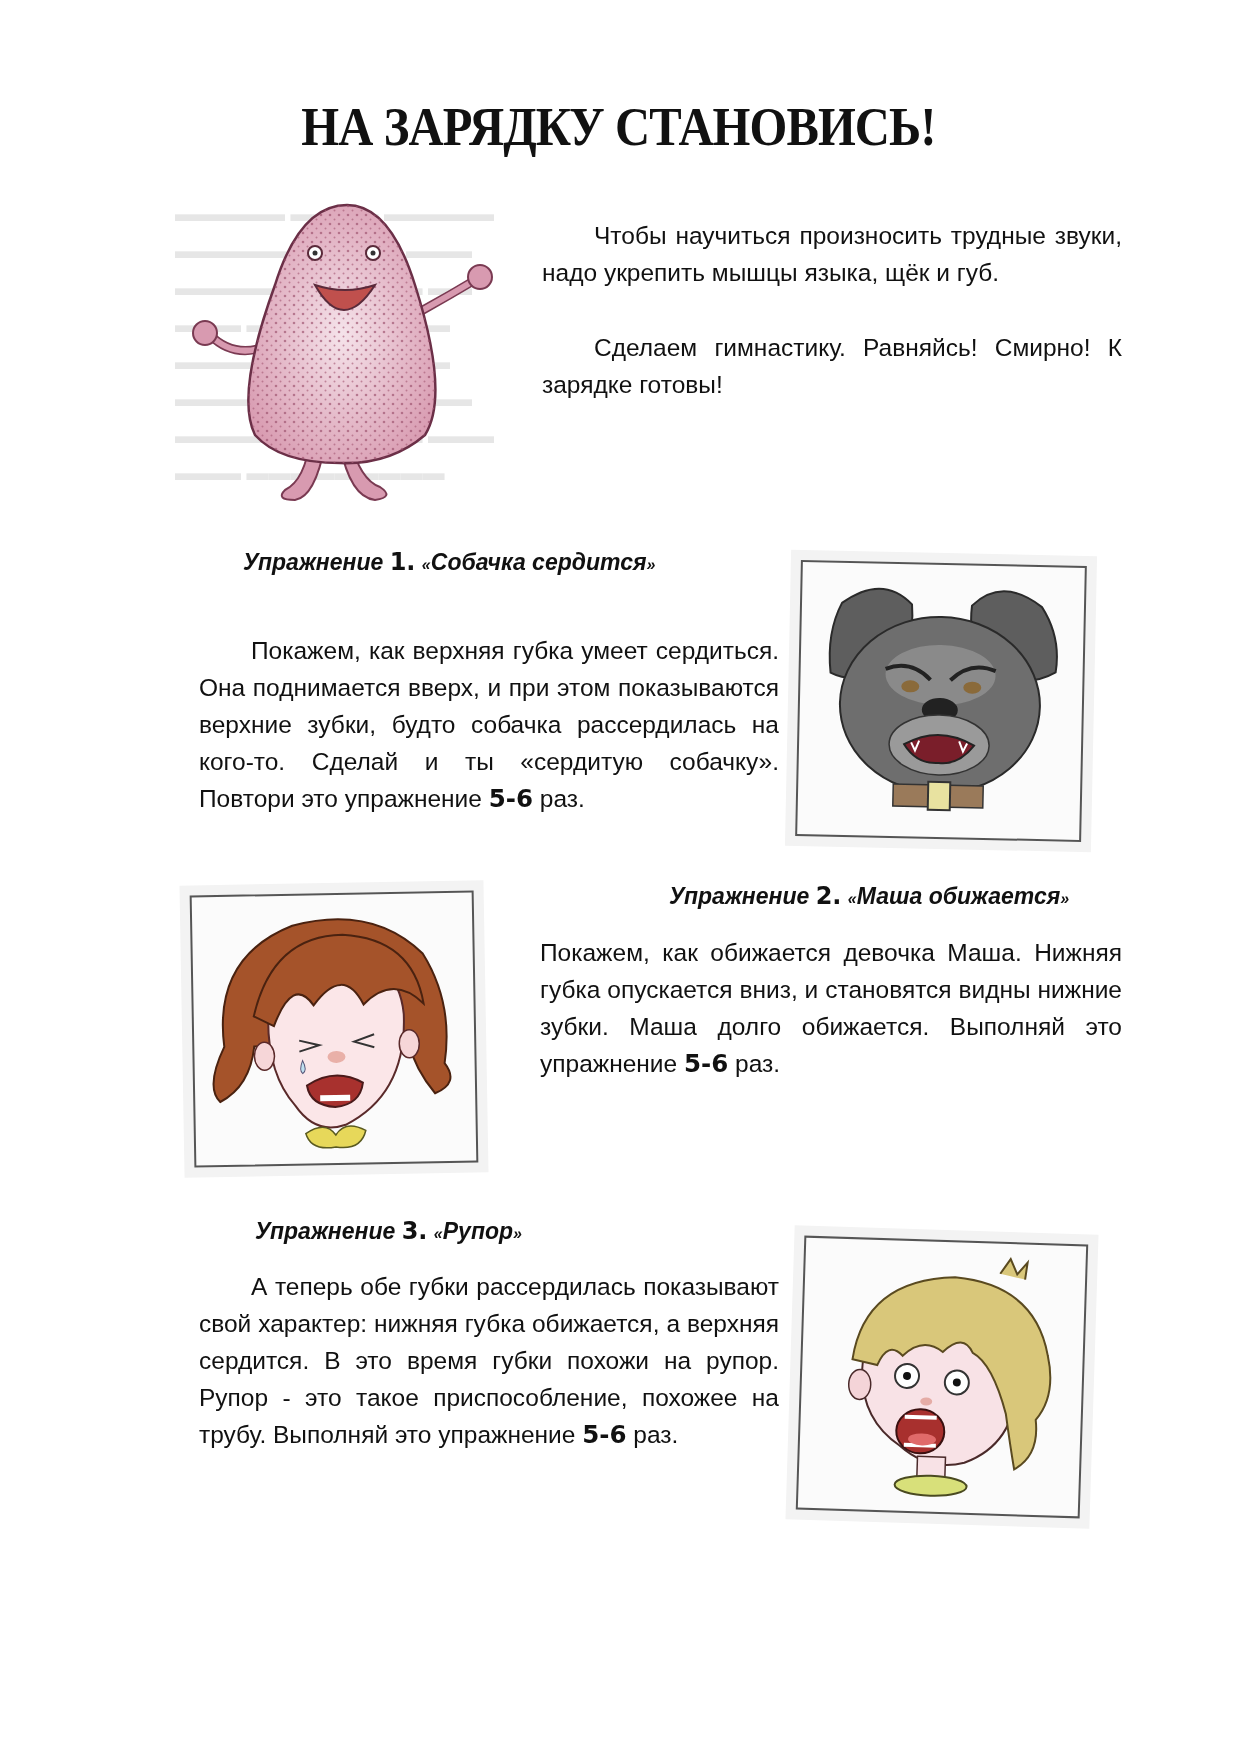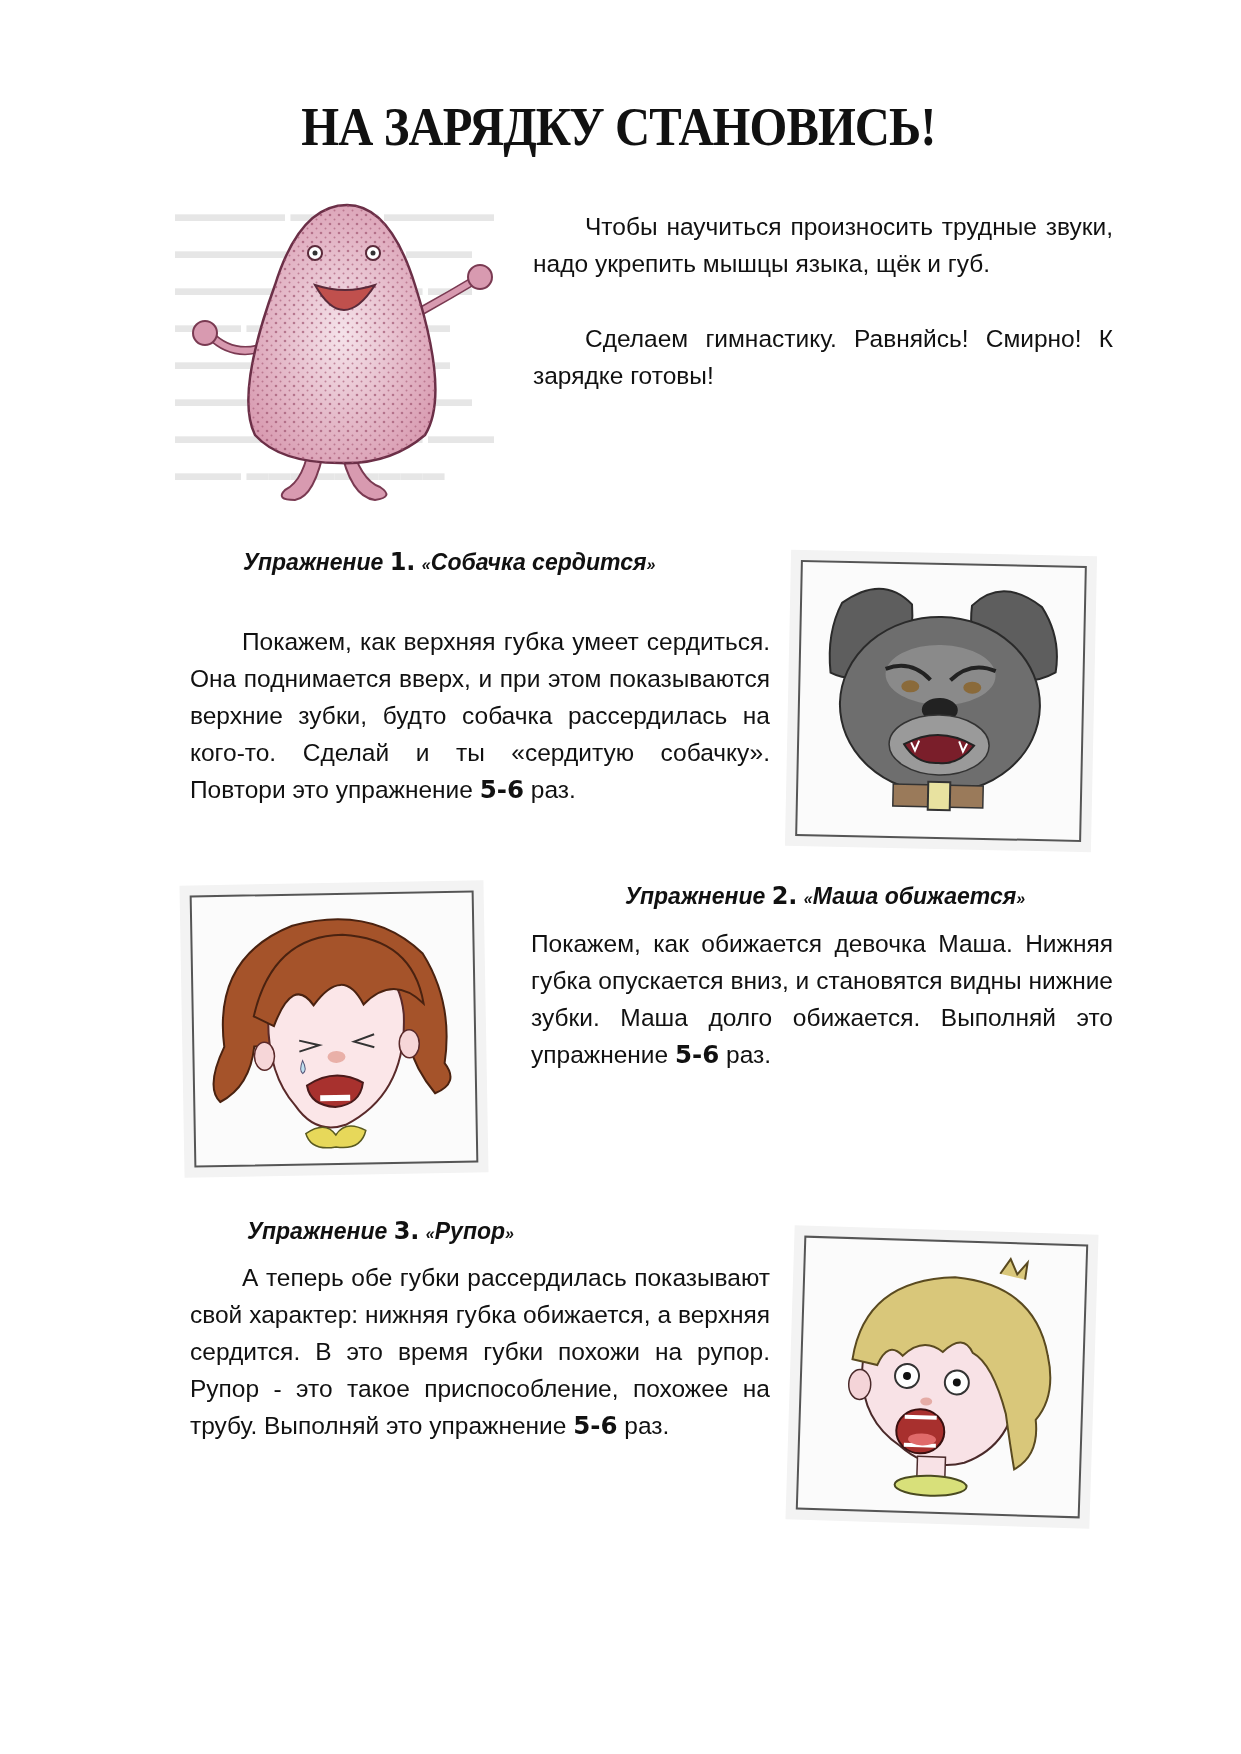--- a/index.html
+++ b/index.html
@@ -5,21 +5,21 @@
     html, body { margin: 0; padding: 0; background: #ffffff; }
     body { width: 1241px; height: 1754px; position: relative; overflow: hidden; color: #111; }
     .title {
       position: absolute; left: 0; width: 1241px; top: 100px; text-align: center;
       font-family: "Liberation Serif", "DejaVu Serif", serif; font-weight: bold;
       font-size: 54px; letter-spacing: -1px; transform: scaleX(0.9); transform-origin: 600px 0;
       margin: 0; line-height: 1;
     }
     .para {
       position: absolute; font-family: "Liberation Sans", "DejaVu Sans", sans-serif;
-      font-size: 24.5px; line-height: 37px; text-align: justify; margin: 8px;
+      font-size: 24.5px; line-height: 37px; text-align: justify; margin: 17px;
       text-align-last: left;
     }
     .para .indent { display: inline-block; width: 52px; }
     .ex-head {
       position: absolute; font-family: "Liberation Sans", "DejaVu Sans", sans-serif;
       font-style: italic; font-size: 23px; margin: 8px; line-height: 1;
     }
     .ex-head .num { font-weight: bold; font-style: normal; font-family: "DejaVu Sans", sans-serif; font-size: 24px; }
     .ex-head .q { font-size: 16px; }
     .b { font-weight: bold; font-family: "DejaVu Sans", sans-serif; }
@@ -106,21 +106,21 @@
     <ellipse cx="140" cy="180" rx="50" ry="30" fill="#9a9a9a" stroke="#333" stroke-width="1.5"></ellipse>
 
     <path d="M105 180 Q140 160 175 180 Q160 200 140 198 Q118 200 105 180 Z" fill="#7a1e2a" stroke="#222" stroke-width="2"></path>
     <path d="M112 178 L116 186 L120 176 M160 176 L164 186 L168 178" stroke="#fff" stroke-width="2" fill="none"></path>
 
     <rect x="95" y="220" width="90" height="22" fill="#9a7a5a" stroke="#333" stroke-width="1.5"></rect>
     <rect x="130" y="217" width="22" height="28" fill="#e8e2a0" stroke="#333" stroke-width="2"></rect>
   </svg>
 </div>
 
-<h2 class="ex-head" style="left:617px; top:876px;">
+<h2 class="ex-head" style="left:661px; top:876px;">
   <span>Упражнение</span>
   <span class="num">2.</span>
   <span class="q">«</span><span>Маша обижается</span><span class="q">»</span>
 </h2>
 <p class="para" style="left:523px; top:917px; width:582px;"><span>Покажем, как обижается девочка Маша. Нижняя губка опускается вниз, и становятся видны нижние зубки. Маша долго обижается. Выполняй это упражнение </span><span class="b">5-6</span><span> раз.</span></p>
 
 <div class="frame" style="left:192px; top:893px; width:280px; height:268px; transform: rotate(-1deg);">
   <svg width="280" height="268" viewBox="0 0 280 268">
 
     <path d="M30 150 Q20 60 100 30 Q180 10 230 60 Q260 110 250 170 Q265 190 240 200 Q220 175 215 150 L60 150 Q55 190 25 205 Q10 190 30 150 Z" fill="#a5532a" stroke="#4a2210" stroke-width="2"></path>
@@ -139,21 +139,21 @@
 
     <ellipse cx="142" cy="162" rx="9" ry="6" fill="#e9b0a8"></ellipse>
 
     <path d="M112 190 Q140 172 168 188 Q165 210 140 212 Q115 210 112 190 Z" fill="#a8312e" stroke="#4a1a1a" stroke-width="2"></path>
     <rect x="125" y="200" width="30" height="6" fill="#fff"></rect>
 
     <path d="M110 238 Q130 225 140 240 Q150 225 170 236 Q165 256 140 252 Q115 256 110 238 Z" fill="#e7d85a" stroke="#5a5a20" stroke-width="1.5"></path>
   </svg>
 </div>
 
-<h2 class="ex-head" style="left:239px; top:1211px;">
+<h2 class="ex-head" style="left:247px; top:1211px;">
   <span>Упражнение</span>
   <span class="num">3.</span>
   <span class="q">«</span><span>Рупор</span><span class="q">»</span>
 </h2>
 <p class="para" style="left:182px; top:1251px; width:580px;"><span class="indent"></span><span>А теперь обе губки рассердилась показывают свой характер: нижняя губка обижается, а верхняя сердится. В это время губки похожи на рупор. Рупор - это такое приспособление, похожее на трубу. Выполняй это упражнение </span><span class="b">5-6</span><span> раз.</span></p>
 
 <div class="frame" style="left:800px; top:1240px; width:280px; height:270px; transform: rotate(1.8deg);">
   <svg width="280" height="270" viewBox="0 0 280 270">
 
     <path d="M60 130 Q60 80 140 75 Q215 80 215 140 Q215 200 165 220 Q130 230 100 205 Q60 180 60 130 Z" fill="#f8e2e6" stroke="#4a2a2a" stroke-width="2"></path>

